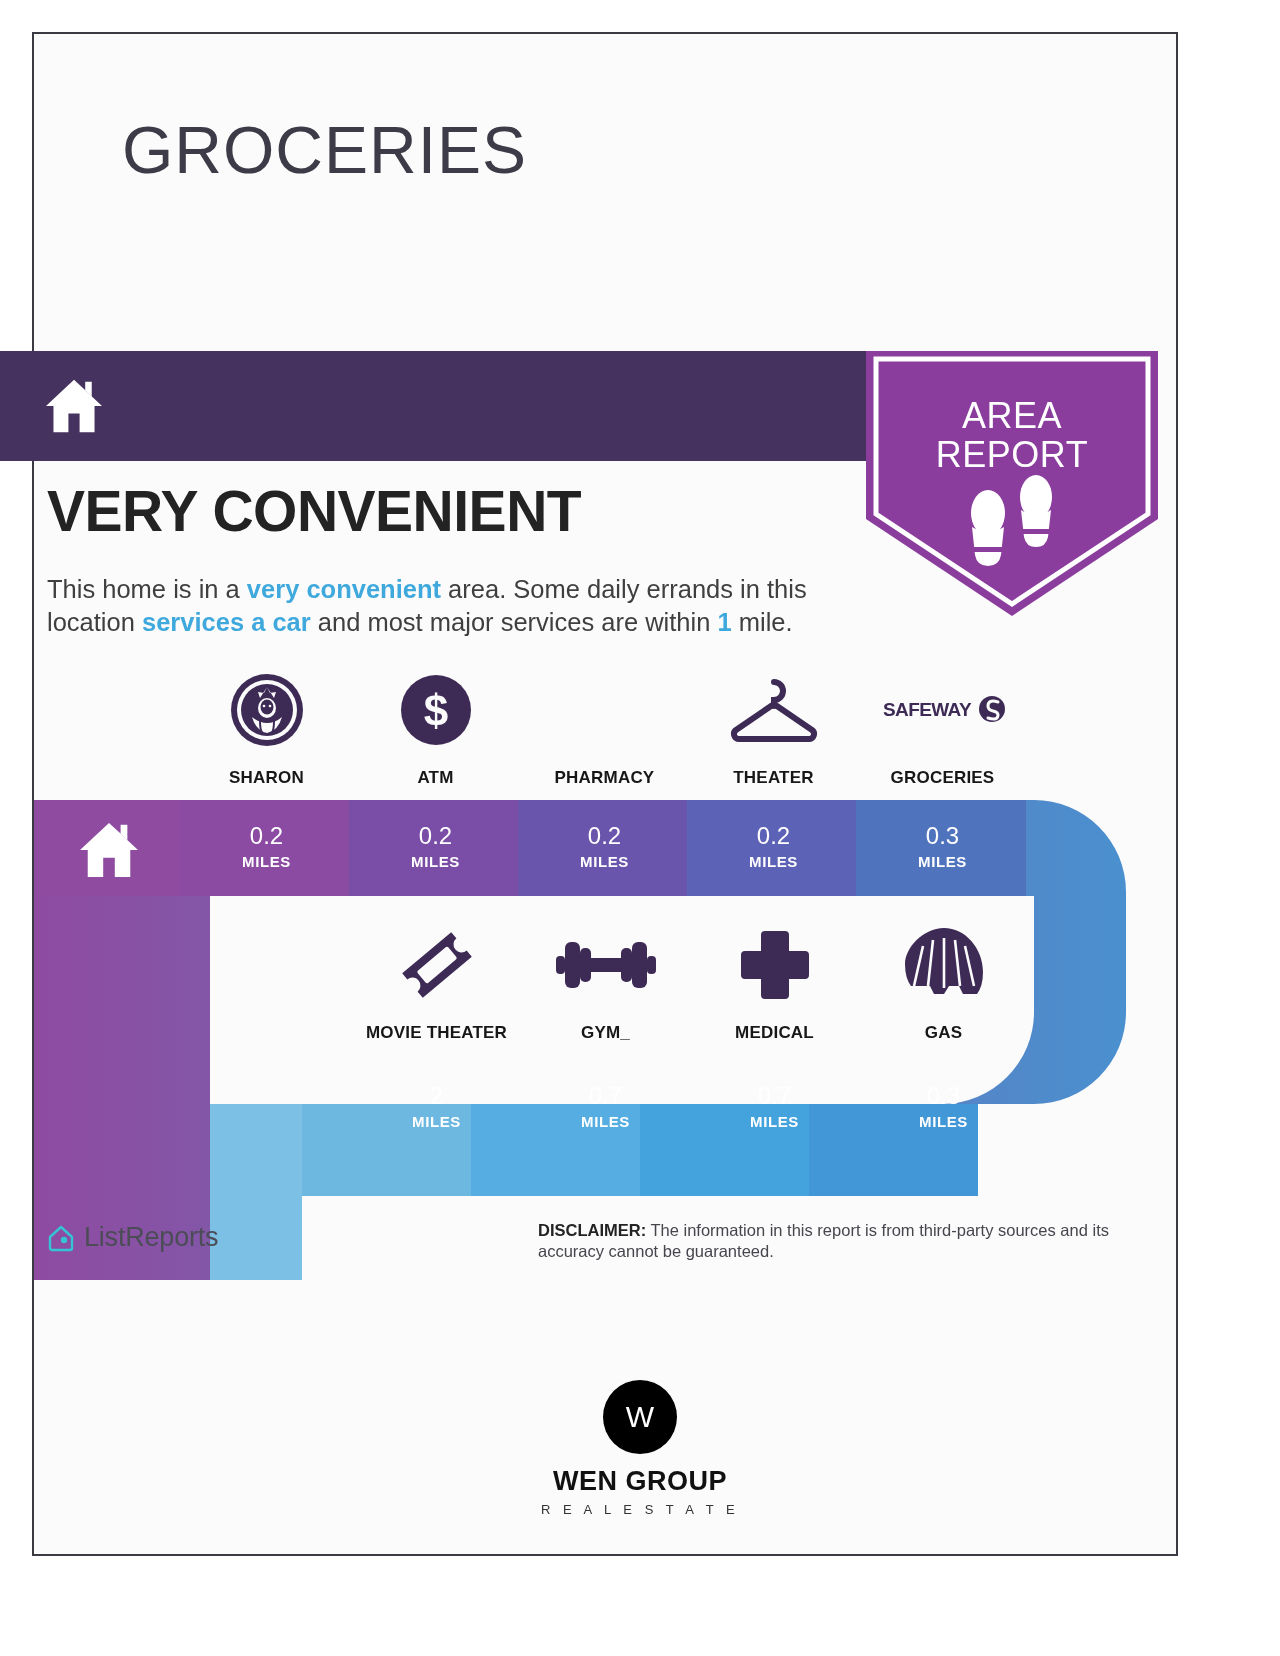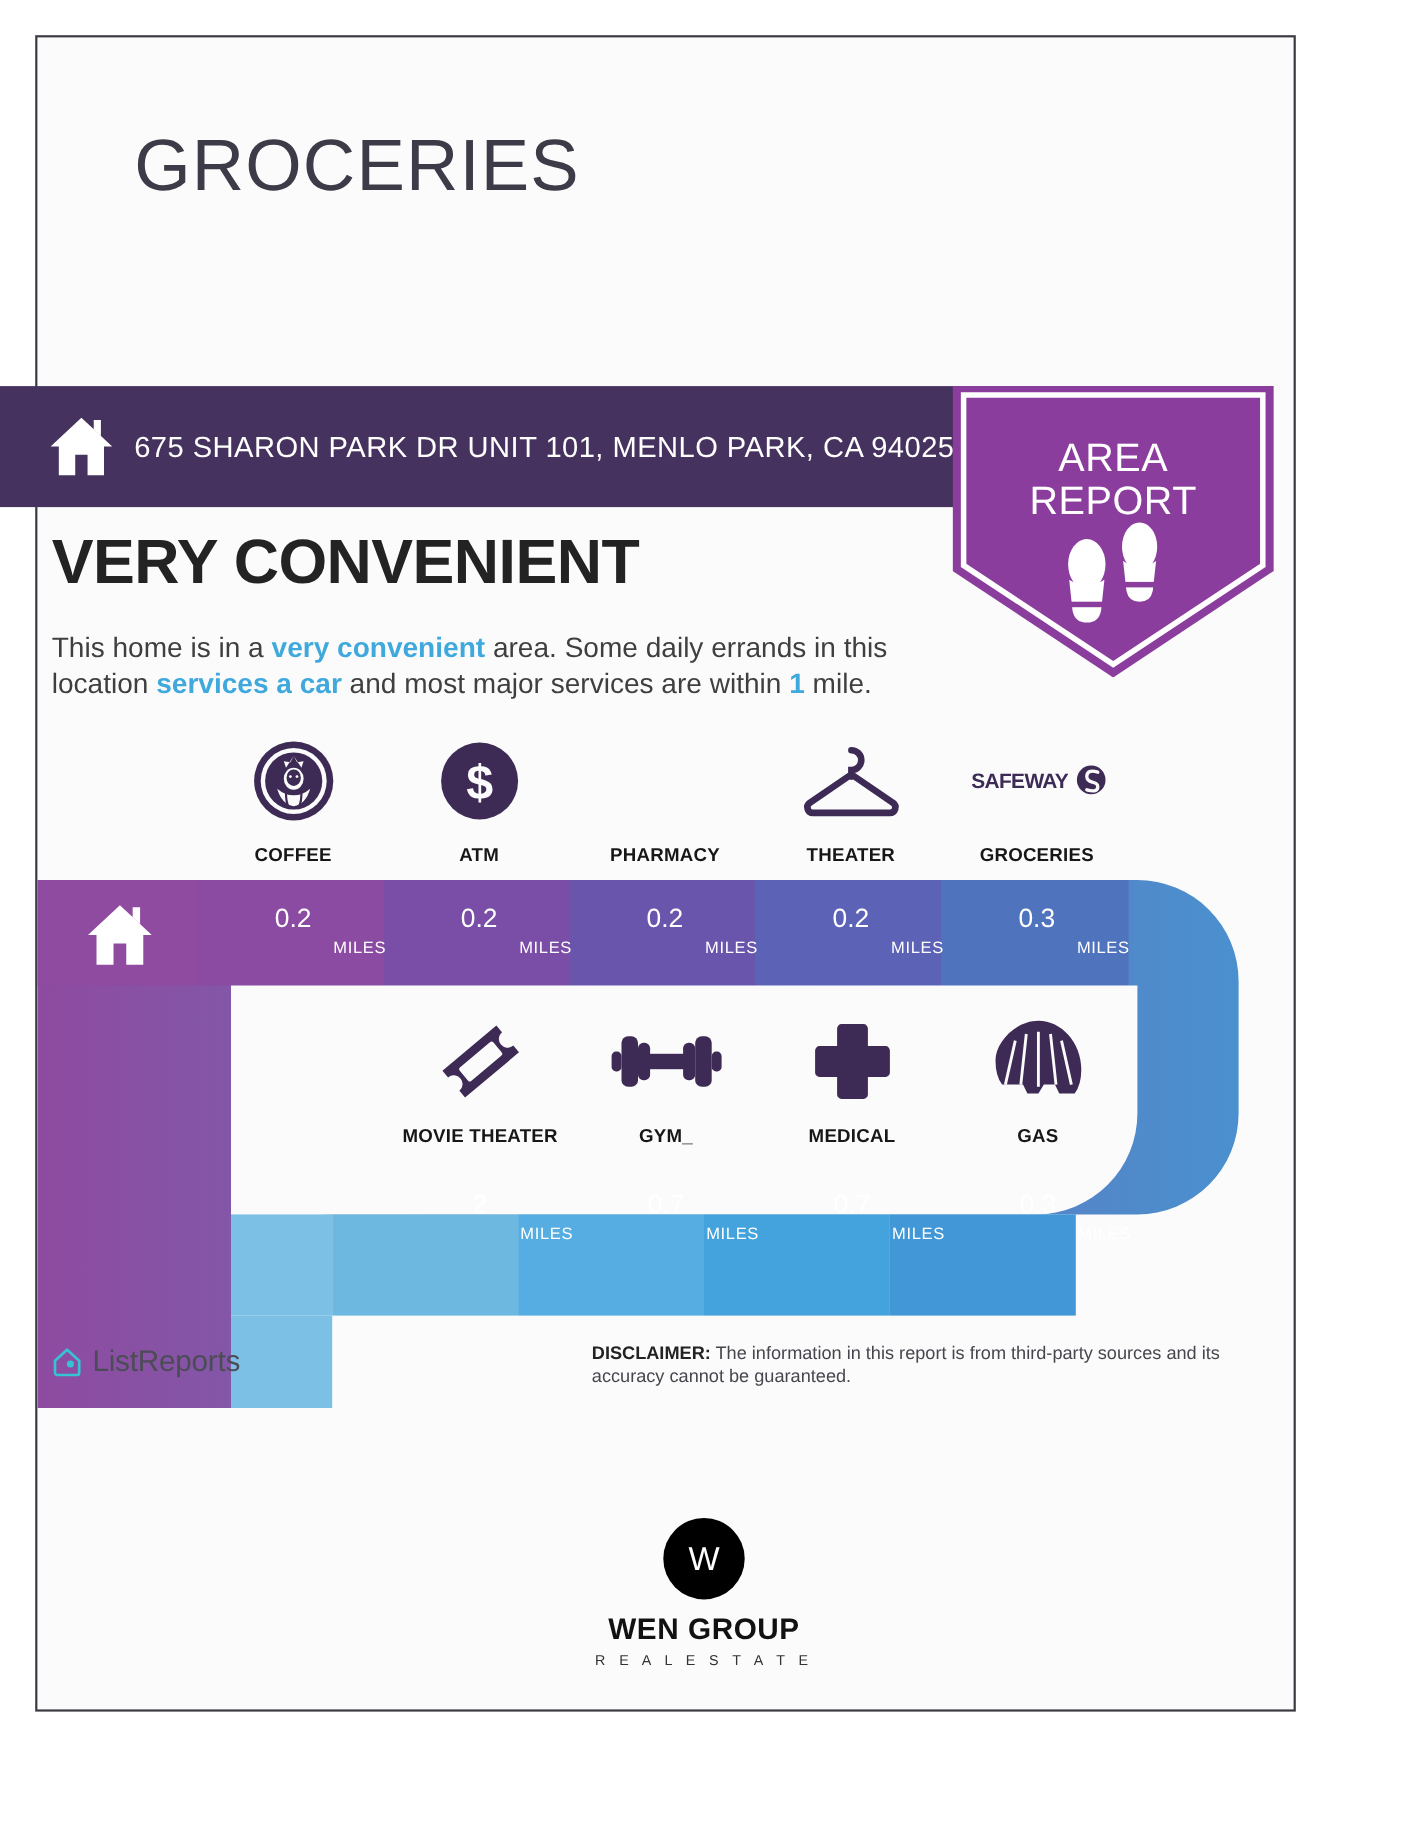--- a/index.html
+++ b/index.html
@@ -83,21 +83,21 @@
     margin-top: 16px; font-size: 17px; font-weight: 700;
     color: #171717; letter-spacing: .2px; white-space: nowrap;
   }
 
   
   .track { position: absolute; left: 0; top: 337px; width: 1144px; height: 480px; }
   .track svg { display:block; }
 
   .dist { position: absolute; text-align: center; width: 169px; color:#fff; }
   .dist .num { font-size: 24px; font-weight: 400; line-height: 1; }
-  .dist .unit { font-size: 15px; font-weight: 400; letter-spacing:.6px; margin-top: 5px; text-align: right; }
+  .dist .unit { font-size: 15px; font-weight: 700; letter-spacing:.6px; margin-top: 5px; }
 
   .home-marker { position: absolute; left: 44px; top: 358px; width: 62px; height: 58px; }
 
   
   .listreports {
     position: absolute; left: 46px; top: 1222px;
     display: flex; align-items: center; gap: 8px; justify-content: flex-end;
   }
   .lr-name { font-size: 27px; color: #4c4c57; font-weight: 400; letter-spacing: -.2px; }
 
@@ -124,21 +124,20 @@
 <div class="page">
   <div class="frame"></div>
 
   <div class="title">GROCERIES</div>
 
   <div class="addr-band">
     <svg class="addr-home" viewBox="0 0 64 60">
       <path fill="#ffffff" d="M32 2 L62 30 L54 30 L54 58 L38 58 L38 38 L26 38 L26 58 L10 58 L10 30 L2 30 Z"></path>
       <path fill="#ffffff" d="M32 2 L44 13 L44 4 L51 4 L51 20 L32 2 Z"></path>
     </svg>
-    <div class="addr-text">675 SHARON PARK DR UNIT 101, MENLO PARK, CA 94025</div>
   </div>
 
   <div class="badge">
     <svg viewBox="0 0 292 265">
       <path d="M0 0 H292 V168 L146 265 L0 168 Z" fill="#8b3d9e"></path>
       <path d="M10 8 H282 V163 L146 253 L10 163 Z" fill="none" stroke="#ffffff" stroke-width="5"></path>
       <g fill="#ffffff">
         <ellipse cx="122" cy="162" rx="17" ry="23"></ellipse>
         <path d="M106 176 q16 10 32 0 l-3 28 q-2 11 -13 11 q-11 0 -13 -11 Z"></path>
         <rect x="107" y="196" width="30" height="5" fill="#8b3d9e"></rect>
@@ -218,21 +217,21 @@
             <circle cx="37" cy="37" r="26" fill="#3d2b56"></circle>
             <path d="M37 14 l3 6 l6 -1 l-2 6 M37 14 l-3 6 l-6 -1 l2 6" fill="#fbfbfb"></path>
             <ellipse cx="37" cy="35" rx="9" ry="10" fill="#fbfbfb"></ellipse>
             <ellipse cx="37" cy="34" rx="6.5" ry="7.5" fill="#3d2b56"></ellipse>
             <circle cx="34" cy="33" r="1.3" fill="#fbfbfb"></circle>
             <circle cx="40" cy="33" r="1.3" fill="#fbfbfb"></circle>
             <path d="M22 44 q7 6 15 6 q8 0 15 -6 q-4 14 -15 16 q-11 -2 -15 -16 Z" fill="#fbfbfb"></path>
             <path d="M30 48 q0 8 2 12 M44 48 q0 8 -2 12" stroke="#3d2b56" stroke-width="2" fill="none"></path>
           </svg>
         </div>
-        <div class="cap">COFFEE</div>
+        <div class="cap">SHARON</div>
       </div>
 
       <div class="cell">
         <div class="glyph">
           <svg width="72" height="72" viewBox="0 0 72 72">
             <circle cx="36" cy="36" r="35" fill="#3d2b56"></circle>
             <text x="36" y="52" font-family="Liberation Sans, sans-serif" font-size="44" font-weight="700" fill="#fbfbfb" text-anchor="middle">$</text>
           </svg>
         </div>
         <div class="cap">ATM</div>

